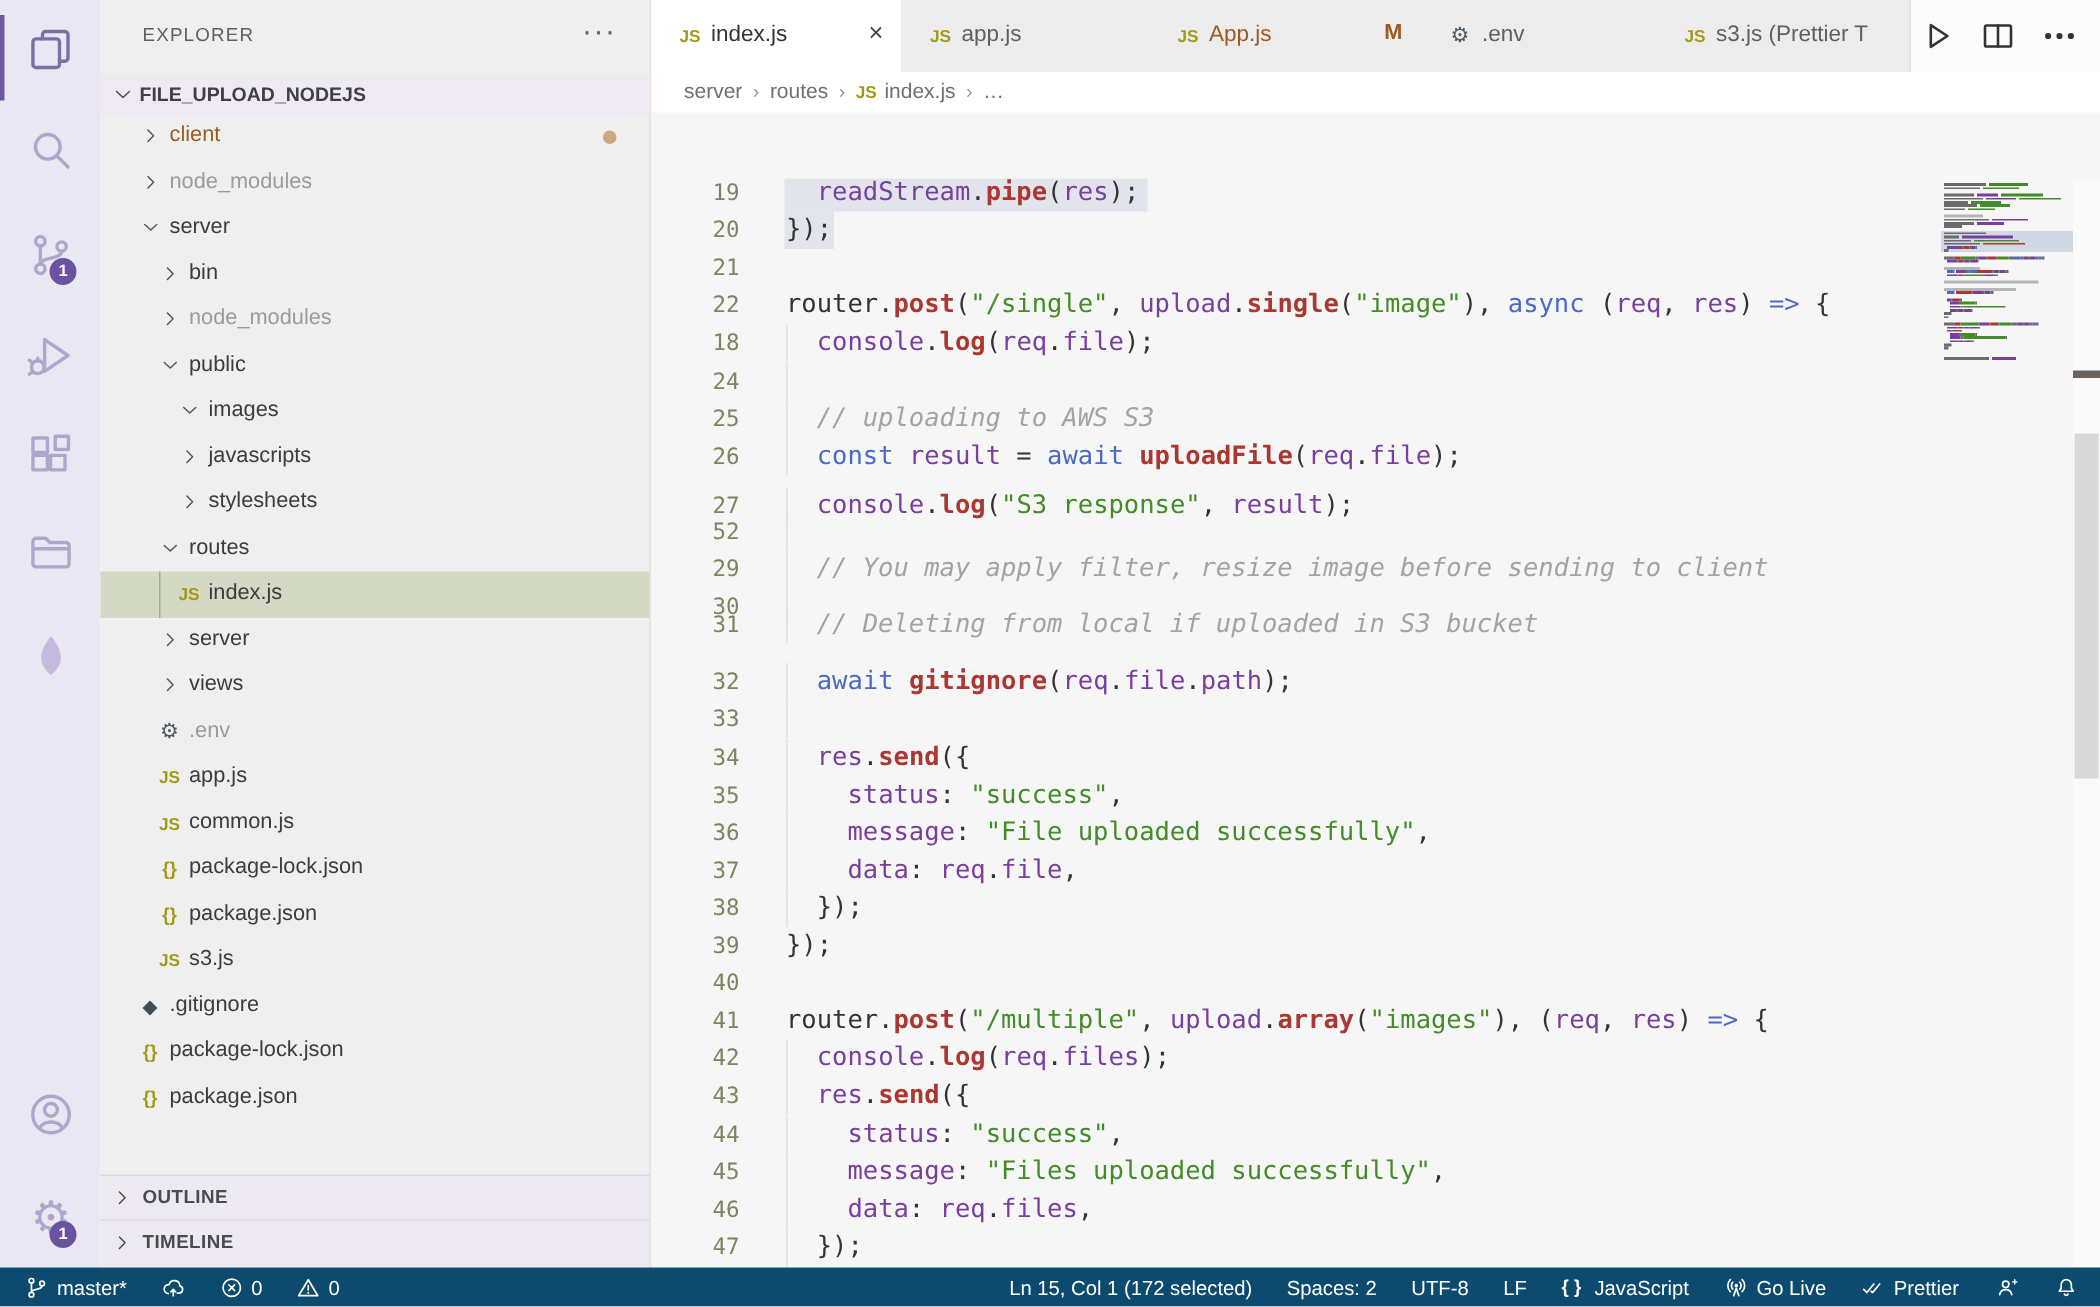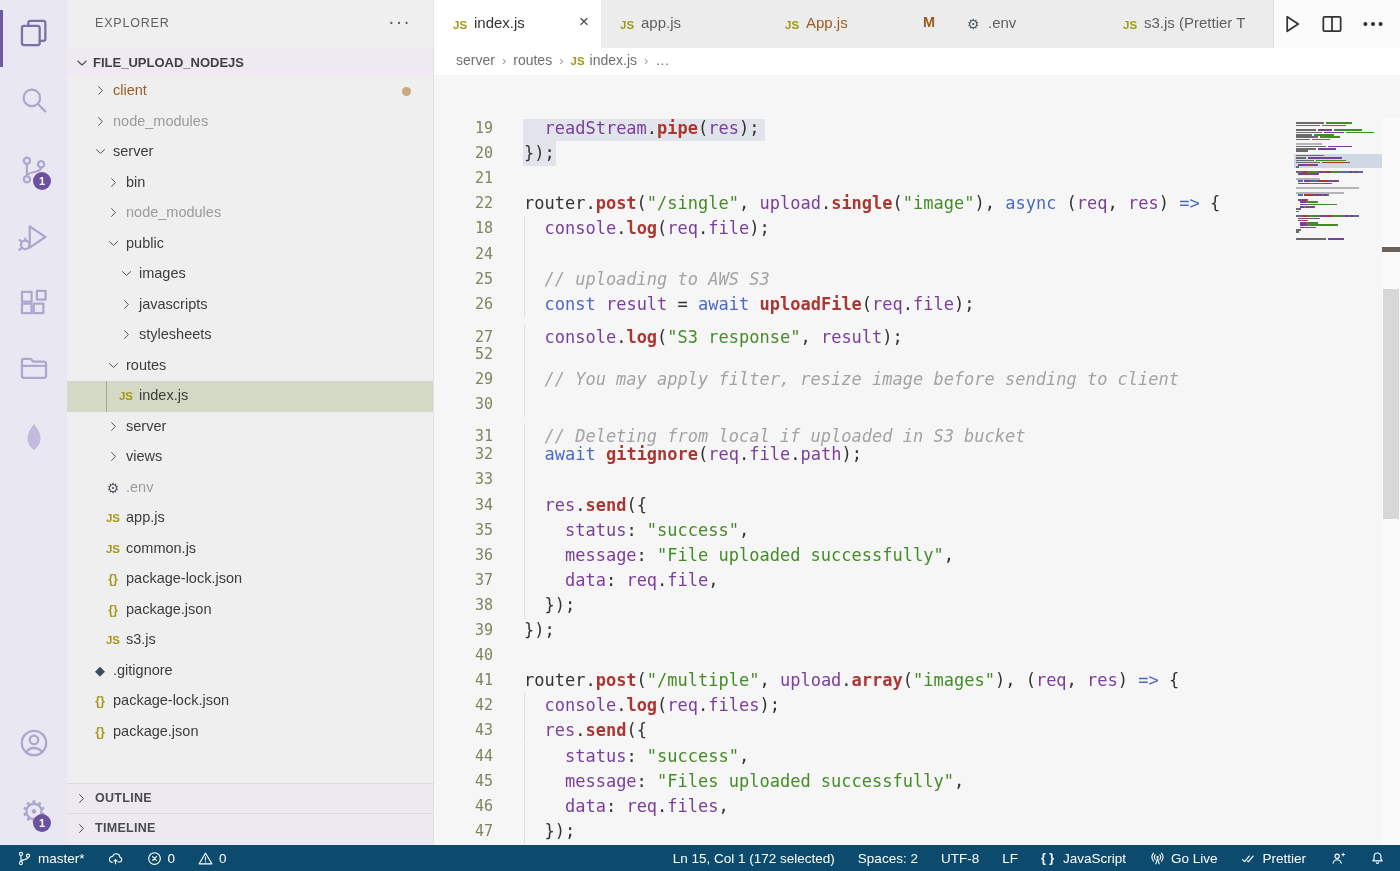--- a/index.html
+++ b/index.html
@@ -456,21 +456,21 @@
       <div class="cline" style="top: 248px;">
         <span class="guide"></span>
         <span class="ln">29</span>
         <span class="ctext"><span class="tk-c">  // You may apply filter, resize image before sending to client</span></span>
       </div>
       <div class="cline" style="top: 273.1px;">
         <span class="guide"></span>
         <span class="ln">30</span>
         <span class="ctext"></span>
       </div>
-      <div class="cline" style="top: 305px;">
+      <div class="cline" style="top: 285px;">
         <span class="guide"></span>
         <span class="ln">31</span>
         <span class="ctext"><span class="tk-c">  // Deleting from local if uploaded in S3 bucket</span></span>
       </div>
       <div class="cline" style="top: 323.3px;">
         <span class="guide"></span>
         <span class="ln">32</span>
         <span class="ctext"><span class="tk-d">  </span><span class="tk-k">await</span><span class="tk-d"> </span><span class="tk-f">gitignore</span><span class="tk-d">(</span><span class="tk-v">req</span><span class="tk-d">.</span><span class="tk-v">file</span><span class="tk-d">.</span><span class="tk-v">path</span><span class="tk-d">);</span></span>
       </div>
       <div class="cline" style="top: 348.4px;">

